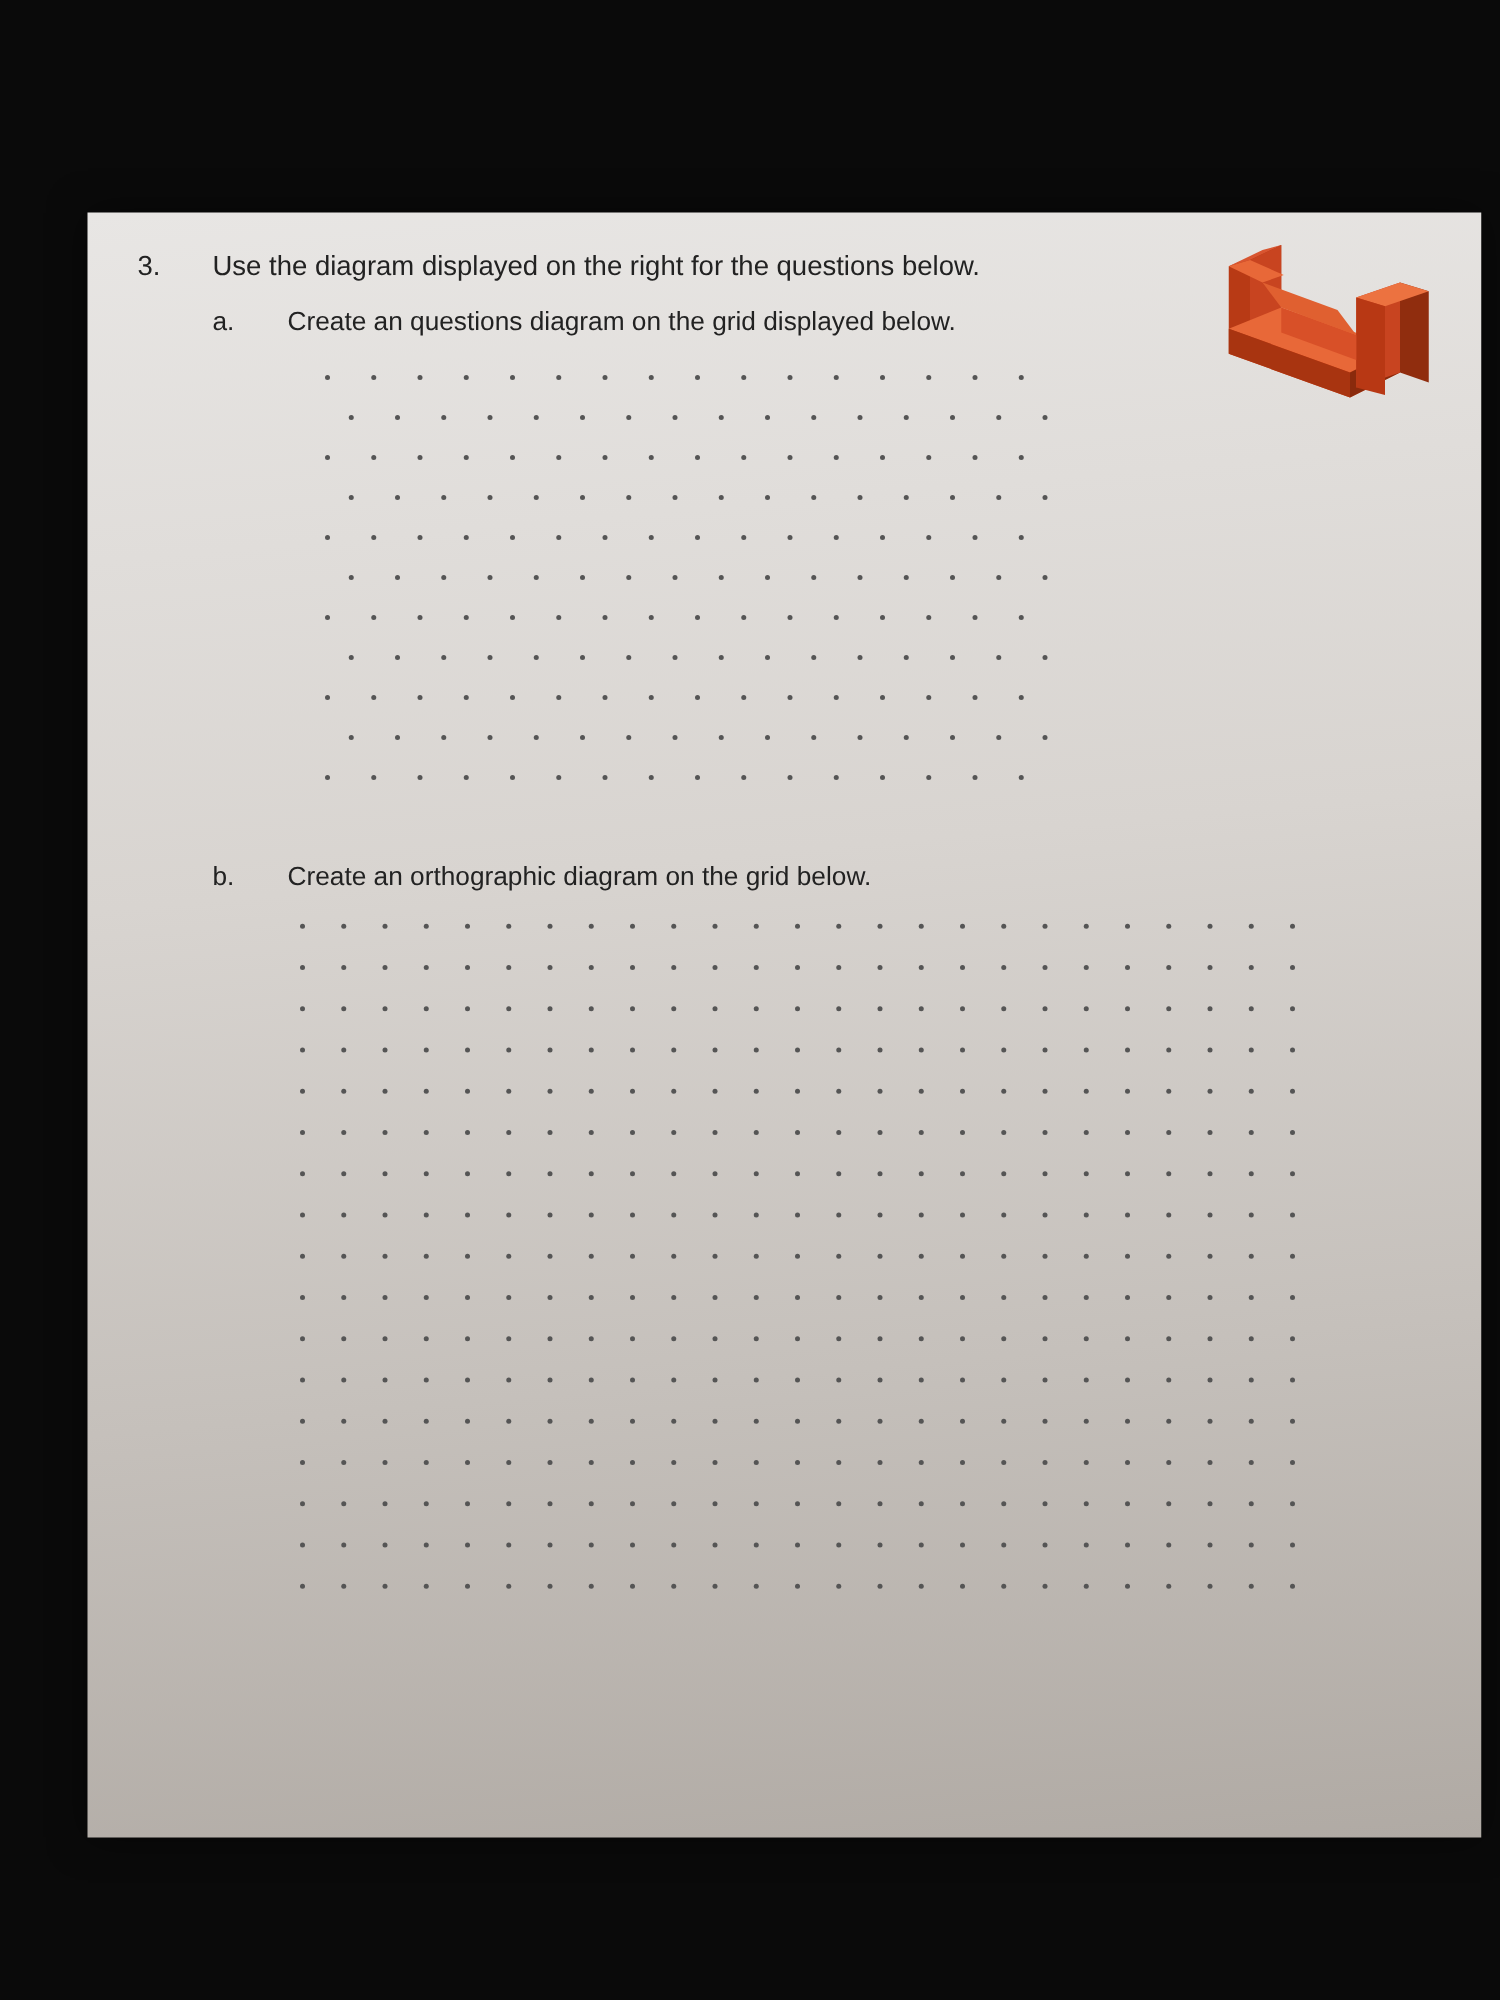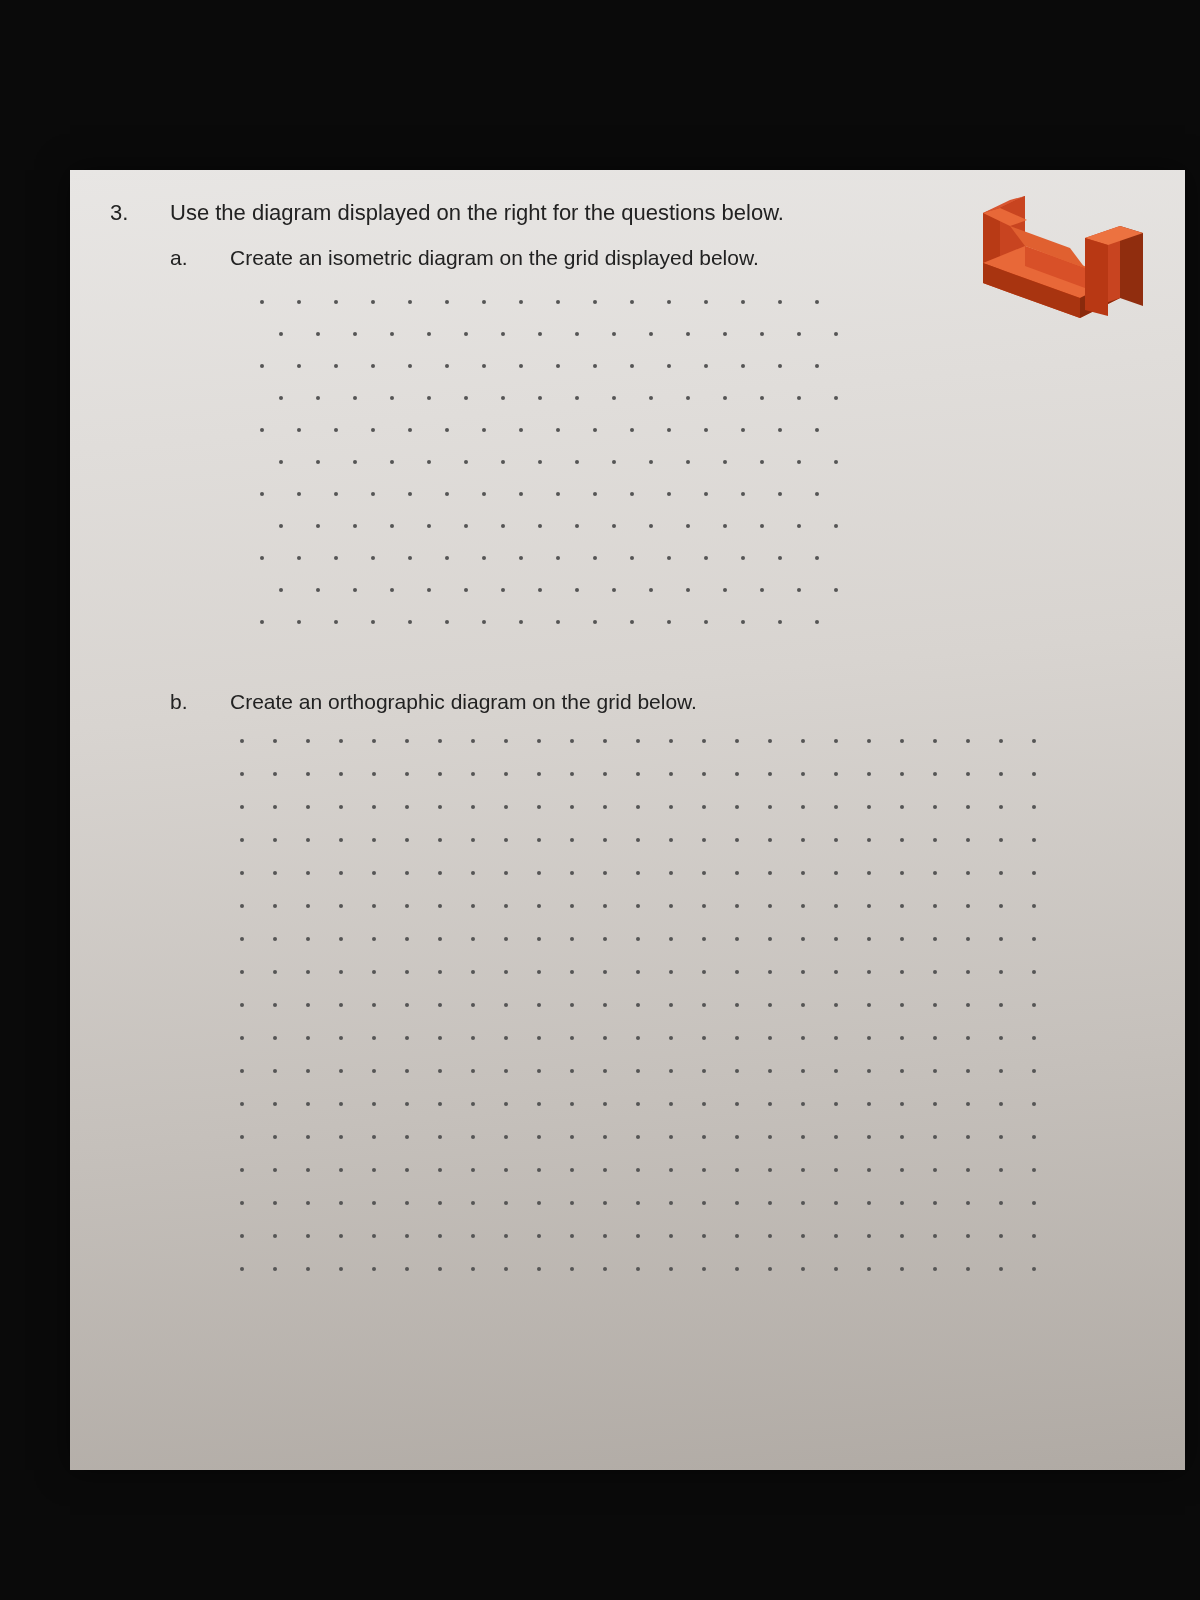--- a/index.html
+++ b/index.html
@@ -120,21 +120,21 @@
       <polygon points="130,60 165,48 188,55 153,67" fill="#ec7240"></polygon>
       <polygon points="130,60 153,67 153,138 130,132" fill="#b83814"></polygon>
 
       <polygon points="70,68 70,88 130,110 130,90" fill="#d85028"></polygon>
       <polygon points="55,48 70,68 130,90 115,70" fill="#e06030"></polygon>
     </svg>
   </div>
 
   <div class="subquestion-row">
     <div class="subquestion-label">a.</div>
-    <div class="subquestion-text">Create an isometric diagram on the grid displayed below.</div>
+    <div class="subquestion-text">Create an questions diagram on the grid displayed below.</div>
   </div>
 
   <div class="iso-grid" id="iso-grid">
       <div class="grid-dot" style="left: 0px; top: 0px;"></div>
       <div class="grid-dot" style="left: 37px; top: 0px;"></div>
       <div class="grid-dot" style="left: 74px; top: 0px;"></div>
       <div class="grid-dot" style="left: 111px; top: 0px;"></div>
       <div class="grid-dot" style="left: 148px; top: 0px;"></div>
       <div class="grid-dot" style="left: 185px; top: 0px;"></div>
       <div class="grid-dot" style="left: 222px; top: 0px;"></div>

